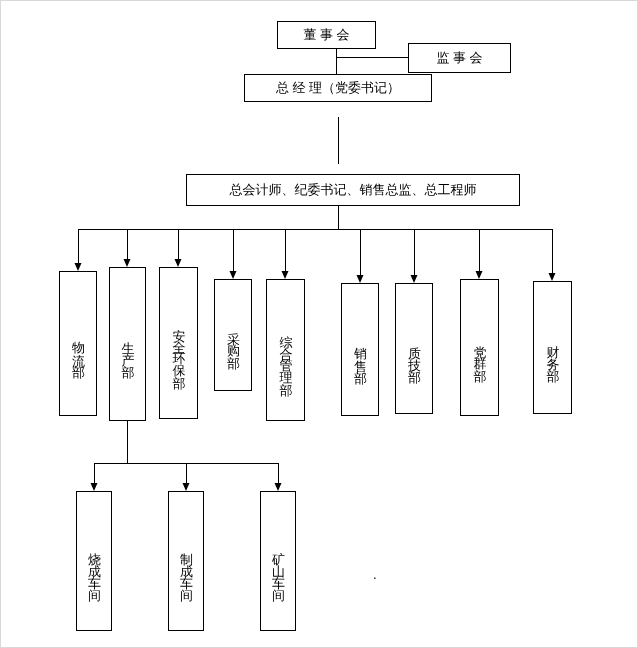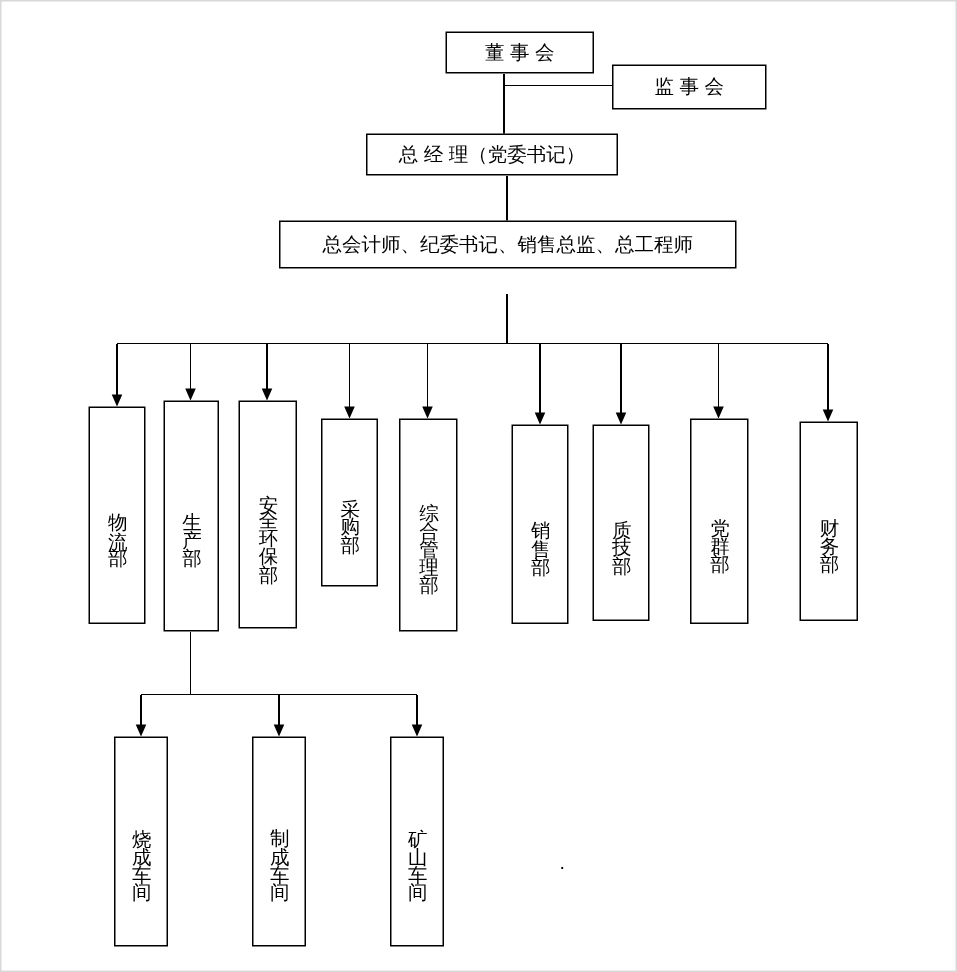--- a/index.html
+++ b/index.html
@@ -88,27 +88,27 @@
     <line x1="126" y1="420" x2="126" y2="462"></line>
     <line x1="93" y1="462" x2="277" y2="462"></line>
     <line x1="93" y1="462" x2="93" y2="483"></line>
     <polygon points="89.5,482 96.5,482 93,490"></polygon>
     <line x1="185" y1="462" x2="185" y2="483"></line>
     <polygon points="181.5,482 188.5,482 185,490"></polygon>
     <line x1="277" y1="462" x2="277" y2="483"></line>
     <polygon points="273.5,482 280.5,482 277,490"></polygon>
   </svg>
 
-  <div class="hbox" style="left:296px; top:20px; width:99px; height:28px;">董 事 会</div>
+  <div class="hbox" style="left:276px; top:20px; width:99px; height:28px;">董 事 会</div>
 
   <div class="hbox" style="left:407px; top:42px; width:103px; height:30px;">监 事 会</div>
 
-  <div class="hbox" style="left:243px; top:88px; width:168px; height:28px;">总 经 理（党委书记）</div>
+  <div class="hbox" style="left:243px; top:73px; width:188px; height:28px;">总 经 理（党委书记）</div>
 
-  <div class="hbox" style="left:185px; top:146px; width:305px; height:32px;">总会计师、纪委书记、销售总监、总工程师</div>
+  <div class="hbox" style="left:185px; top:173px; width:334px; height:32px;">总会计师、纪委书记、销售总监、总工程师</div>
 
   <div class="vbox" style="left:58px;  top:270px; width:38px; height:145px;">物流部</div>
 
   <div class="vbox" style="left:108px; top:266px; width:37px; height:154px;">生产部</div>
 
   <div class="vbox" style="left:158px; top:266px; width:39px; height:152px;">安全环保部</div>
 
   <div class="vbox" style="left:213px; top:278px; width:38px; height:112px;">采购部</div>
 
   <div class="vbox" style="left:265px; top:278px; width:39px; height:142px;">综合管理部</div>

